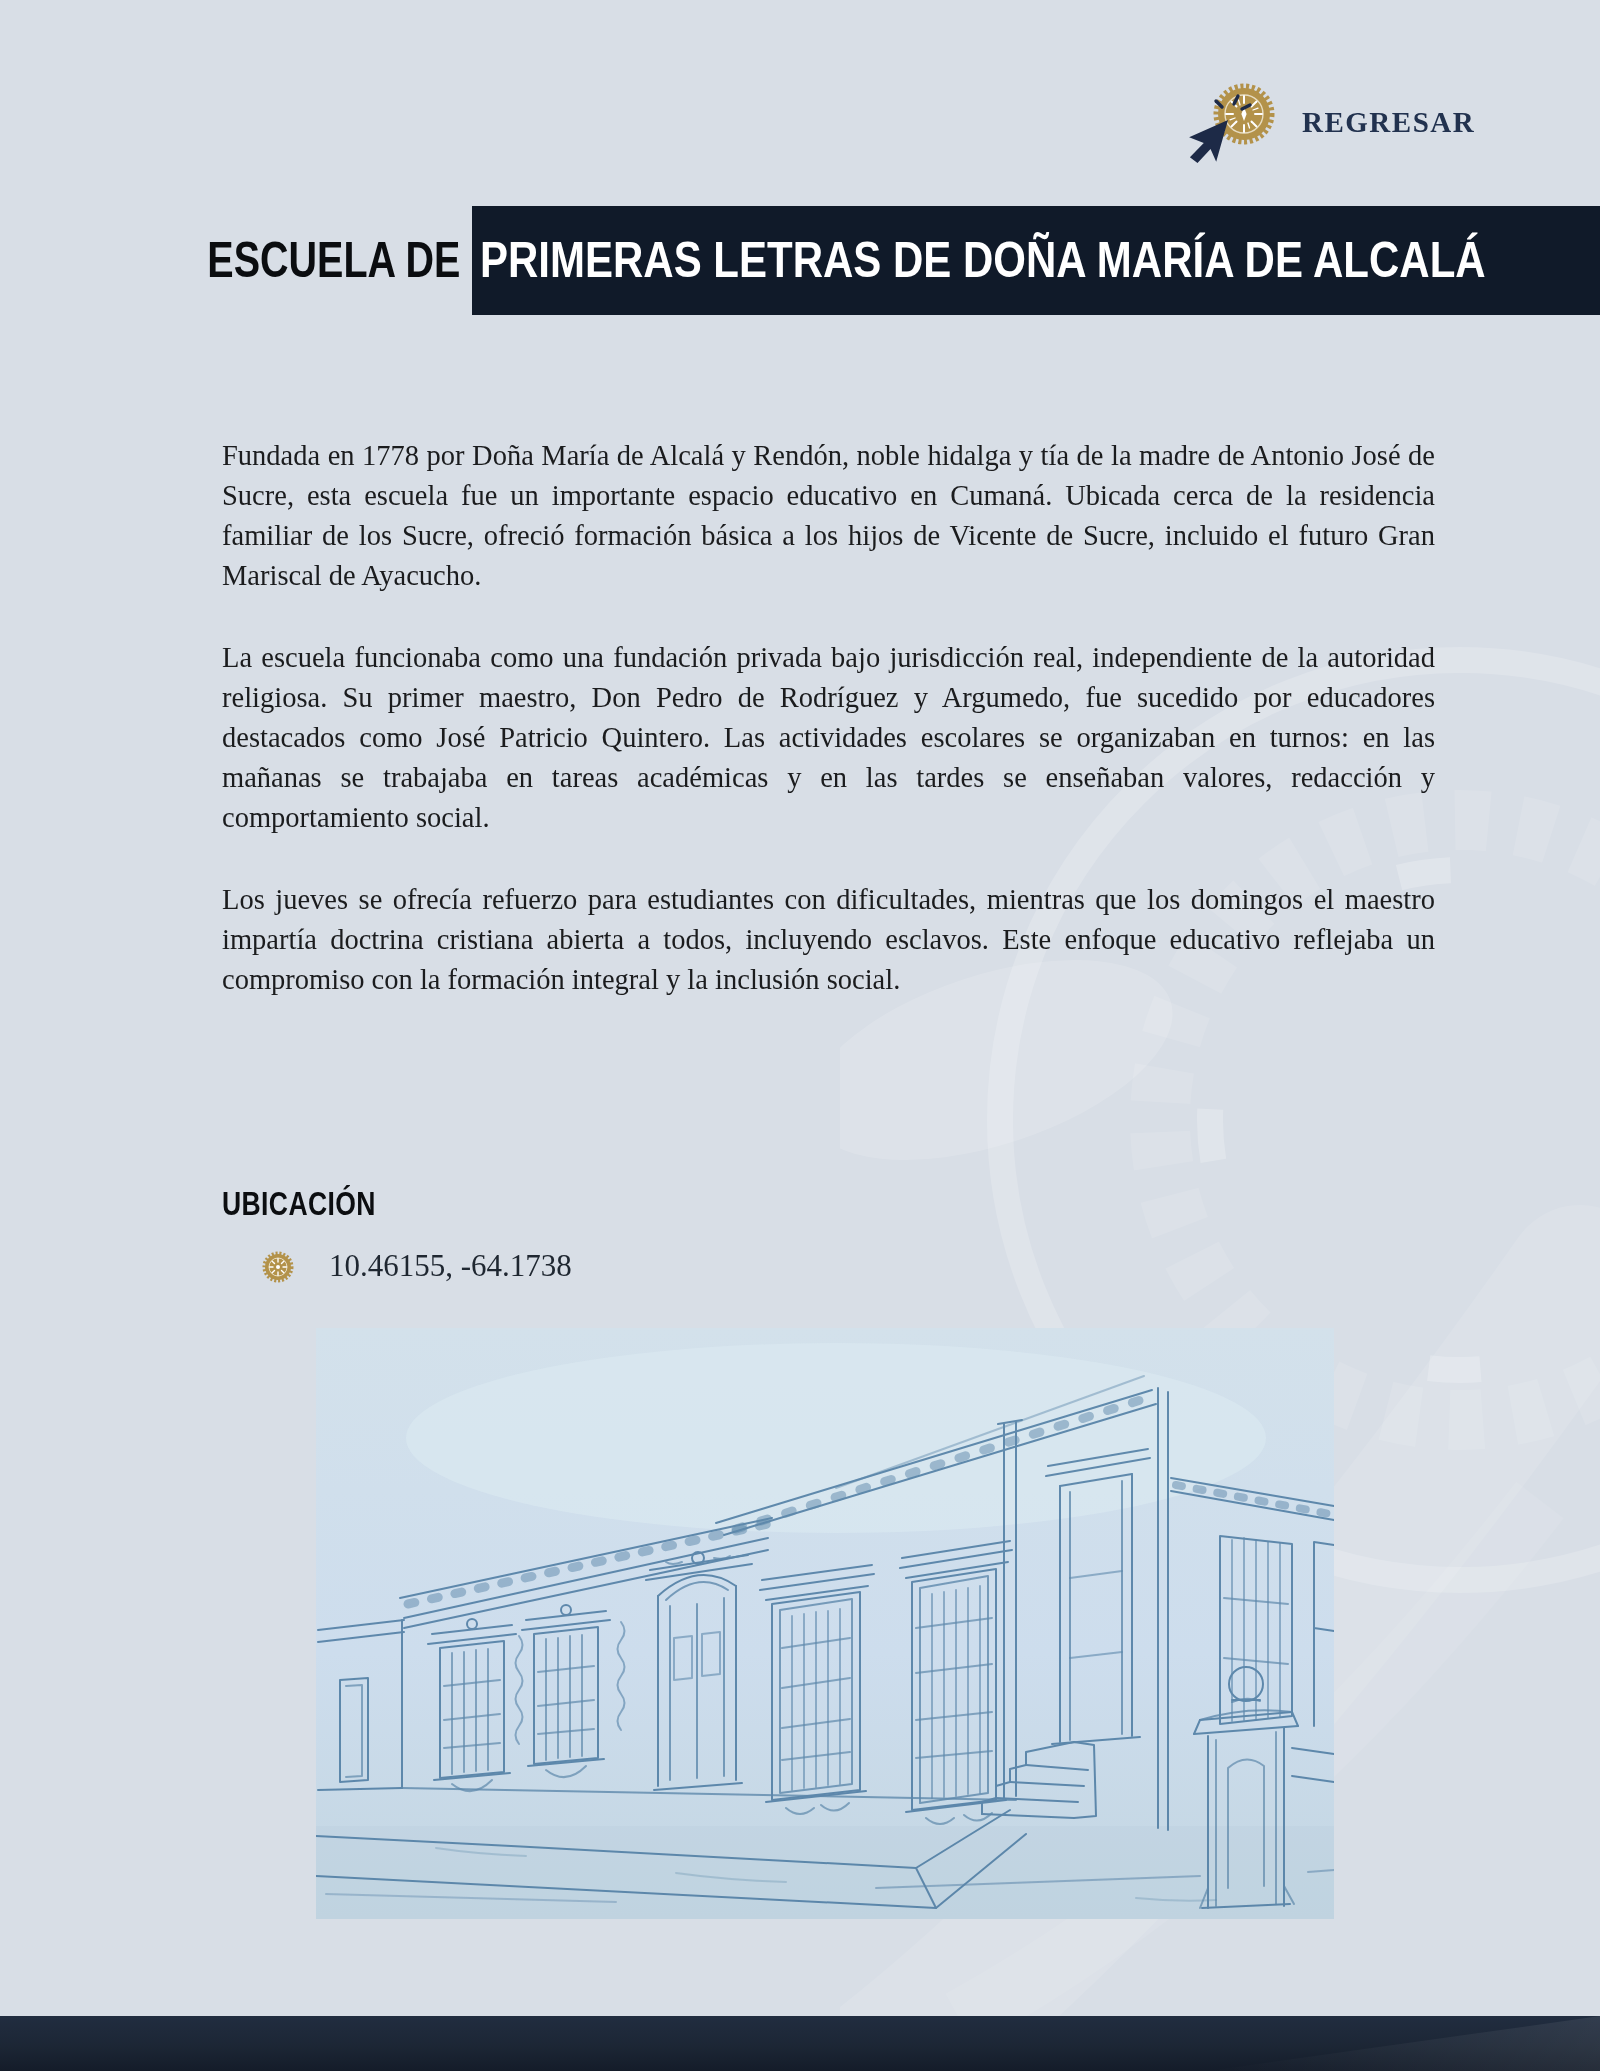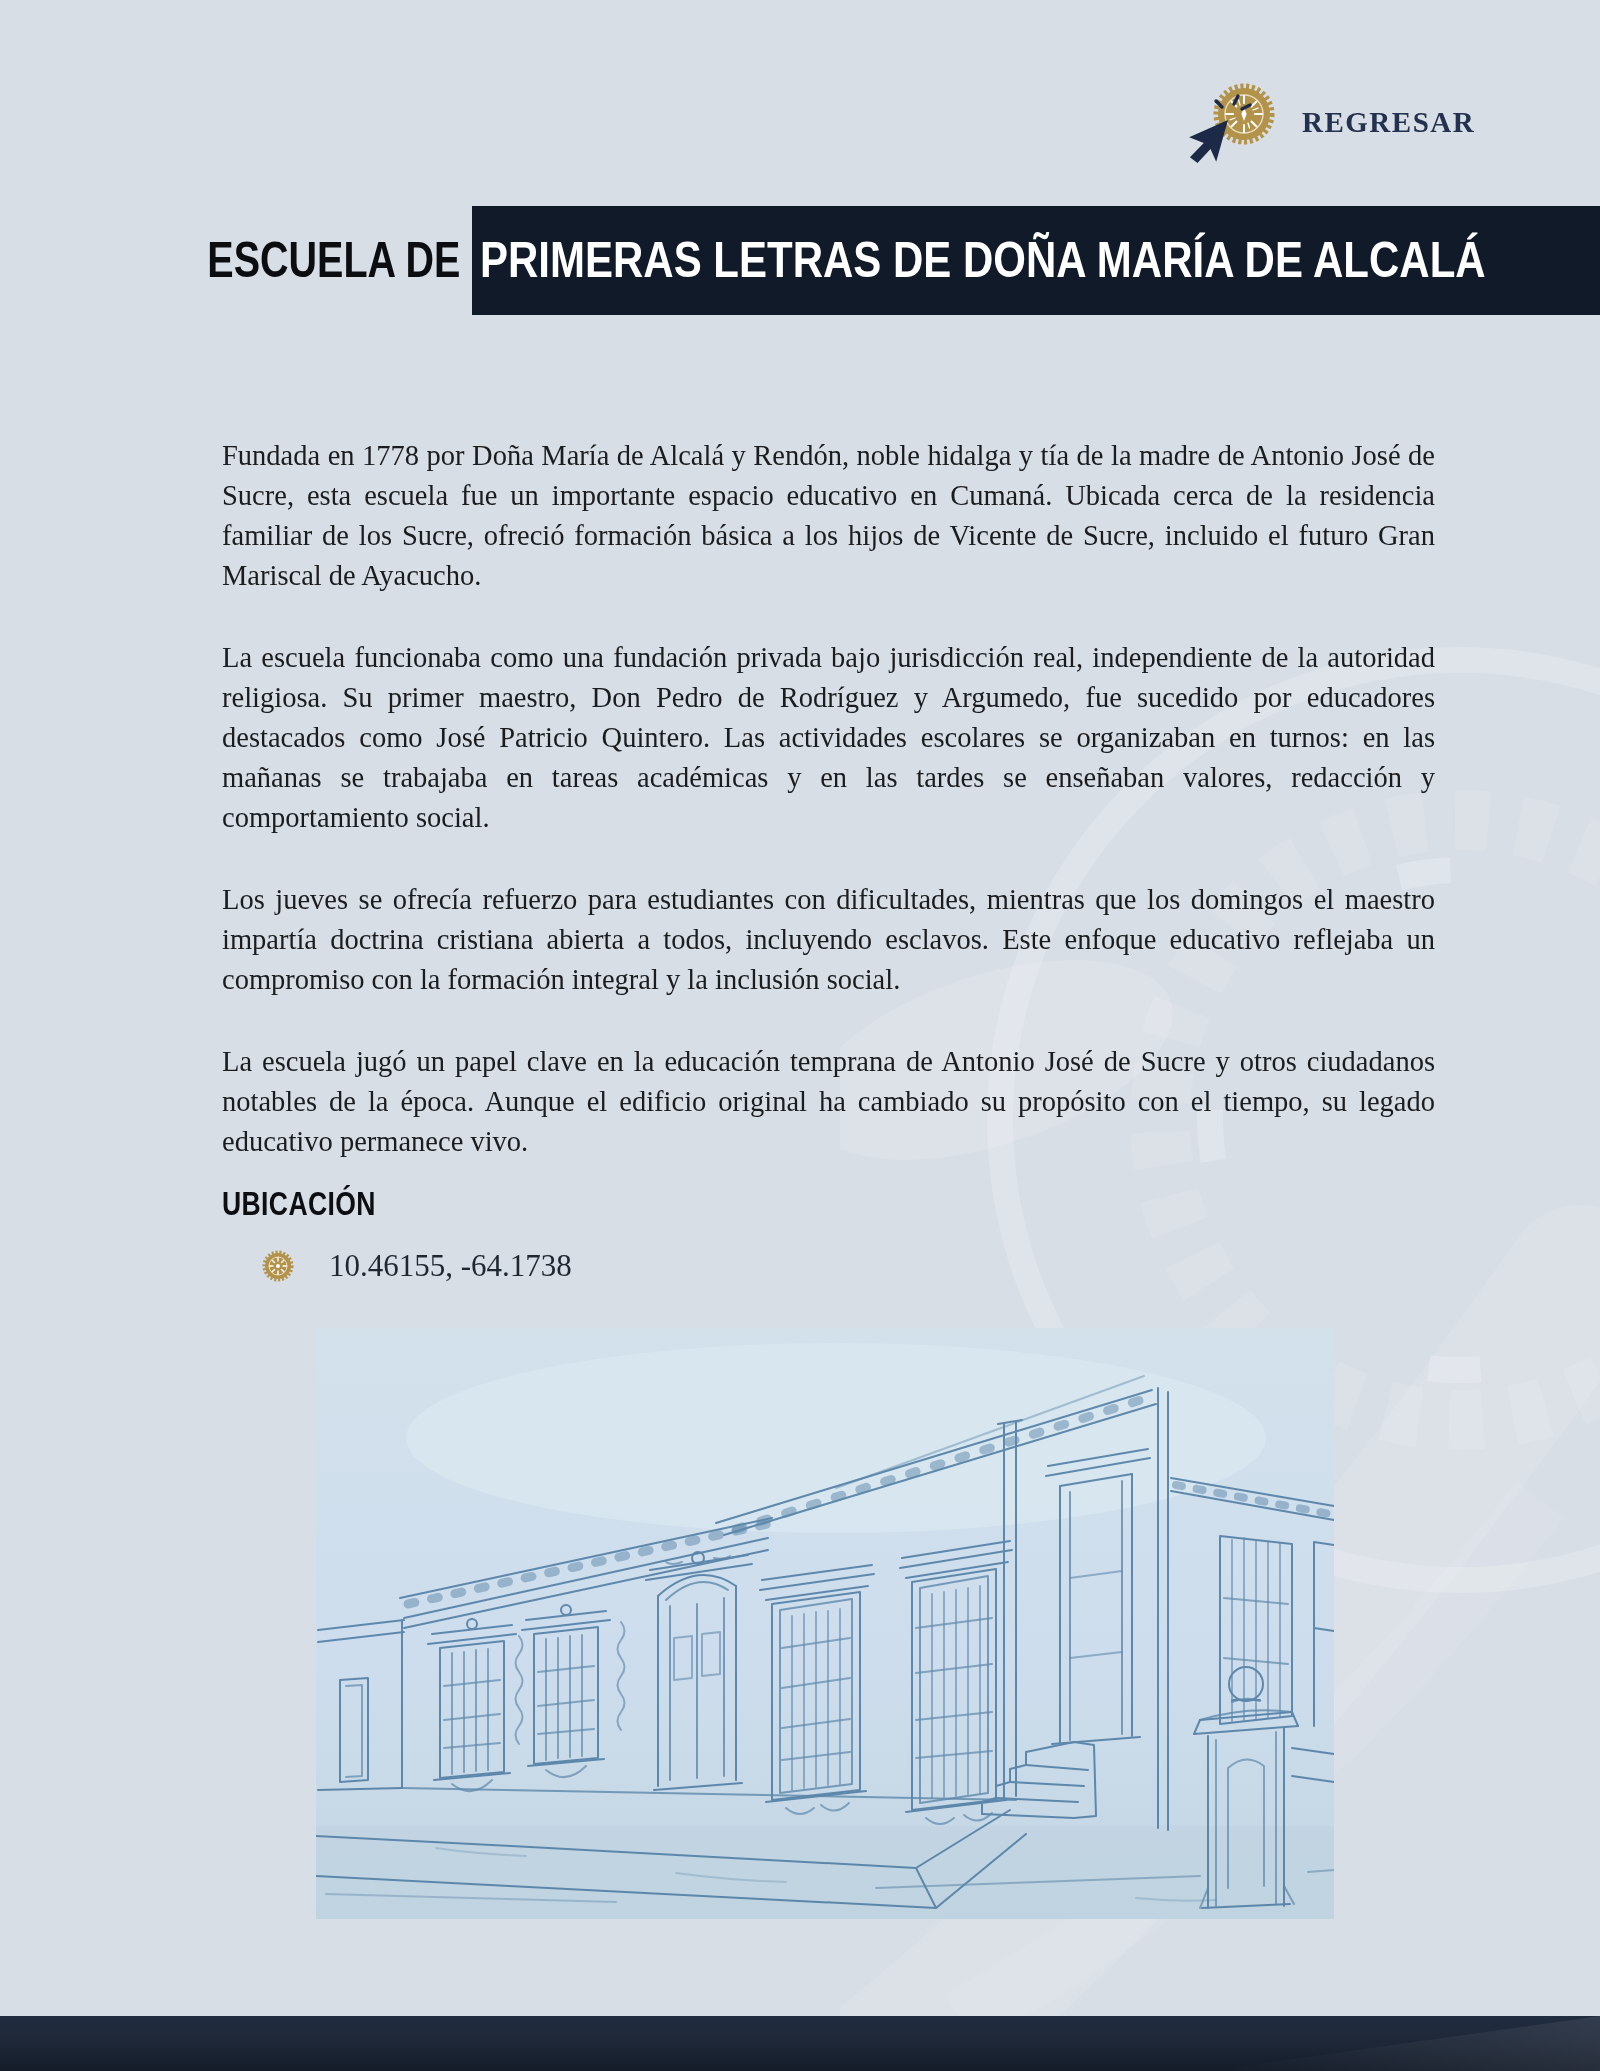--- a/index.html
+++ b/index.html
@@ -26,21 +26,21 @@
 
   
   .content{position:absolute;left:222px;top:436px;width:1213px;z-index:3;}
   .content p{margin:0 0 42px 0;font-size:28.5px;line-height:40px;color:#1b1c1e;
         text-align:justify;}
 
   
   .loc-heading{position:absolute;left:222px;top:1184px;margin:0;z-index:3;
         font-family:"Liberation Sans",sans-serif;font-weight:700;font-size:34px;color:#0c0e11;
         transform:scaleX(0.78);transform-origin:0 50%;letter-spacing:0.5px;white-space:nowrap;}
-  .coords{position:absolute;left:261px;top:1248px;display:flex;align-items:center;gap:34px;z-index:3;}
+  .coords{position:absolute;left:261px;top:1248px;display:flex;align-items:flex-end;gap:34px;z-index:3;}
   .coords .seal-small{width:34px;height:34px;}
   .coords .coord-text{font-size:31px;color:#1f2731;}
 
   
   .figure{position:absolute;left:316px;top:1328px;width:1018px;height:591px;z-index:2;}
   .figure svg{display:block;width:1018px;height:591px;}
 
   
   .footer{position:absolute;left:0;bottom:0;width:1600px;height:55px;z-index:2;
         background:linear-gradient(#212d40 0%,#1c2635 55%,#141c29 100%);}
@@ -99,21 +99,20 @@
   <div class="titlebar">
     <div class="titlebar-bg"></div>
   </div>
   <span class="t-prefix">ESCUELA DE</span>
   <span class="t-main">PRIMERAS LETRAS DE DOÑA MARÍA DE ALCALÁ</span>
 
   <div class="content">
     <p>Fundada en 1778 por Doña María de Alcalá y Rendón, noble hidalga y tía de la madre de Antonio José de Sucre, esta escuela fue un importante espacio educativo en Cumaná. Ubicada cerca de la residencia familiar de los Sucre, ofreció formación básica a los hijos de Vicente de Sucre, incluido el futuro Gran Mariscal de Ayacucho.</p>
     <p>La escuela funcionaba como una fundación privada bajo jurisdicción real, independiente de la autoridad religiosa. Su primer maestro, Don Pedro de Rodríguez y Argumedo, fue sucedido por educadores destacados como José Patricio Quintero. Las actividades escolares se organizaban en turnos: en las mañanas se trabajaba en tareas académicas y en las tardes se enseñaban valores, redacción y comportamiento social.</p>
     <p>Los jueves se ofrecía refuerzo para estudiantes con dificultades, mientras que los domingos el maestro impartía doctrina cristiana abierta a todos, incluyendo esclavos. Este enfoque educativo reflejaba un compromiso con la formación integral y la inclusión social.</p>
-    <p>La escuela jugó un papel clave en la educación temprana de Antonio José de Sucre y otros ciudadanos notables de la época. Aunque el edificio original ha cambiado su propósito con el tiempo, su legado educativo permanece vivo.</p>
   </div>
 
   <h2 class="loc-heading">UBICACIÓN</h2>
   <div class="coords">
     <svg class="seal-small" viewBox="0 0 34 34">
       <circle cx="17" cy="17" r="13.5" fill="none" stroke="#b3924a" stroke-width="4" stroke-dasharray="2 1.8"></circle>
       <circle cx="17" cy="17" r="13" fill="#b3924a"></circle>
       <circle cx="17" cy="17" r="9" fill="none" stroke="#f4efdf" stroke-width="1" opacity="0.8"></circle>
       <g stroke="#ffffff" stroke-width="1.4" stroke-linecap="round">
         <path d="M17 12 L17 8.6"></path>

